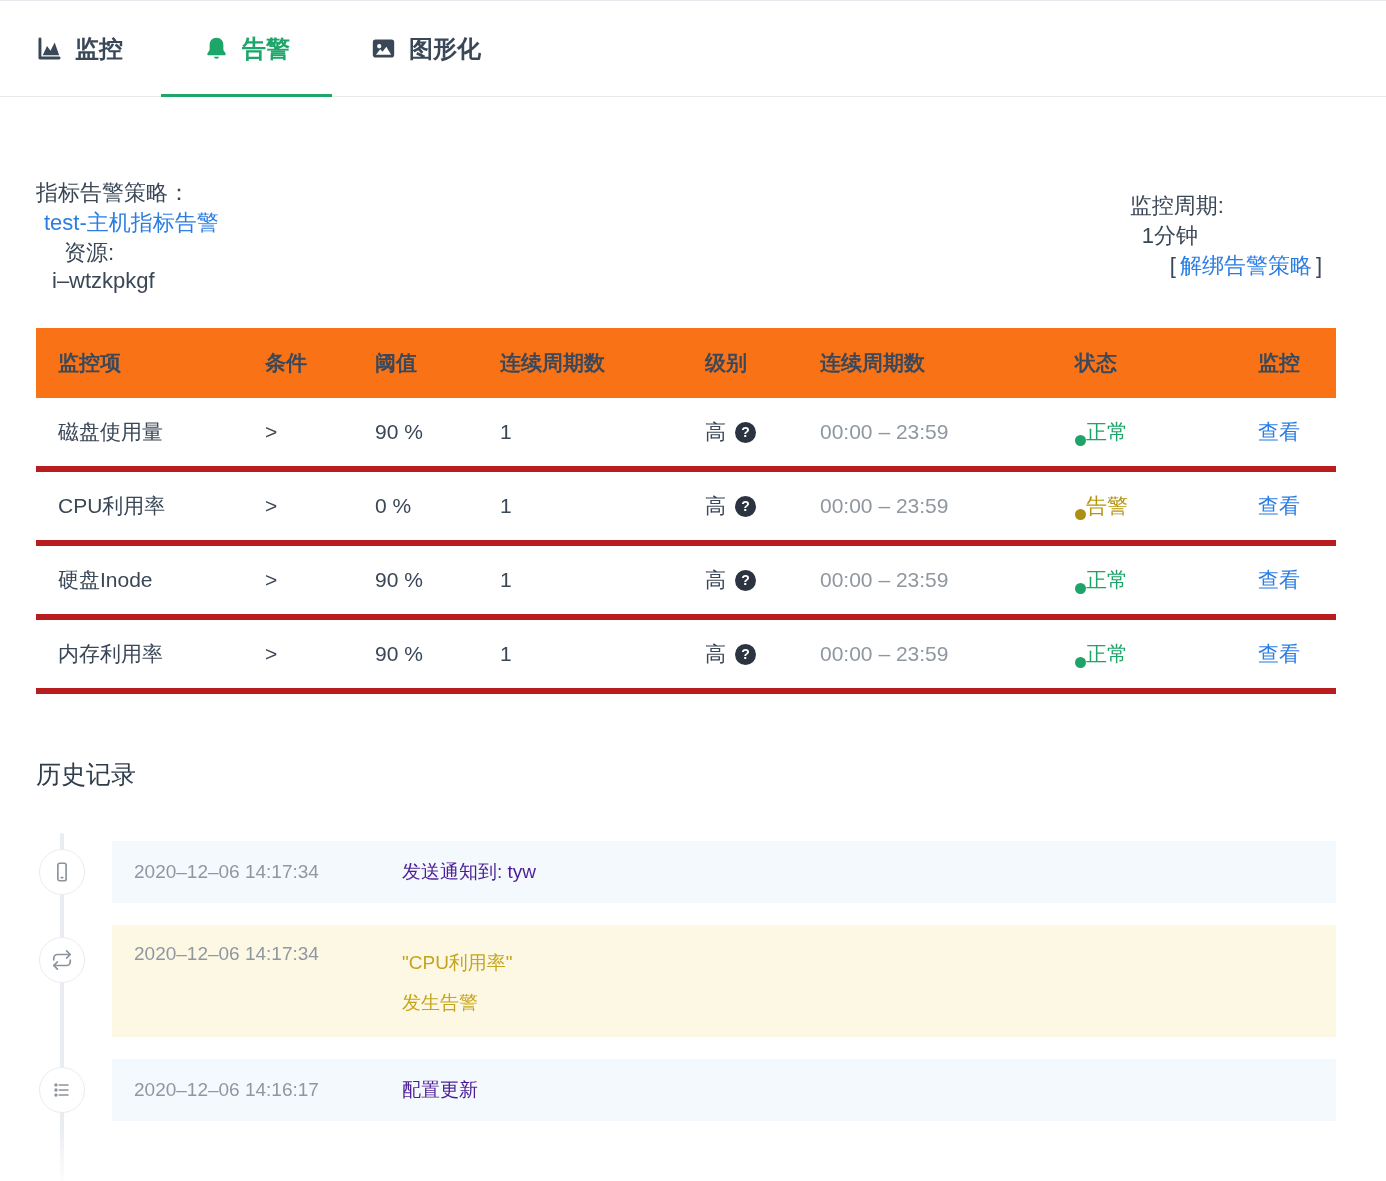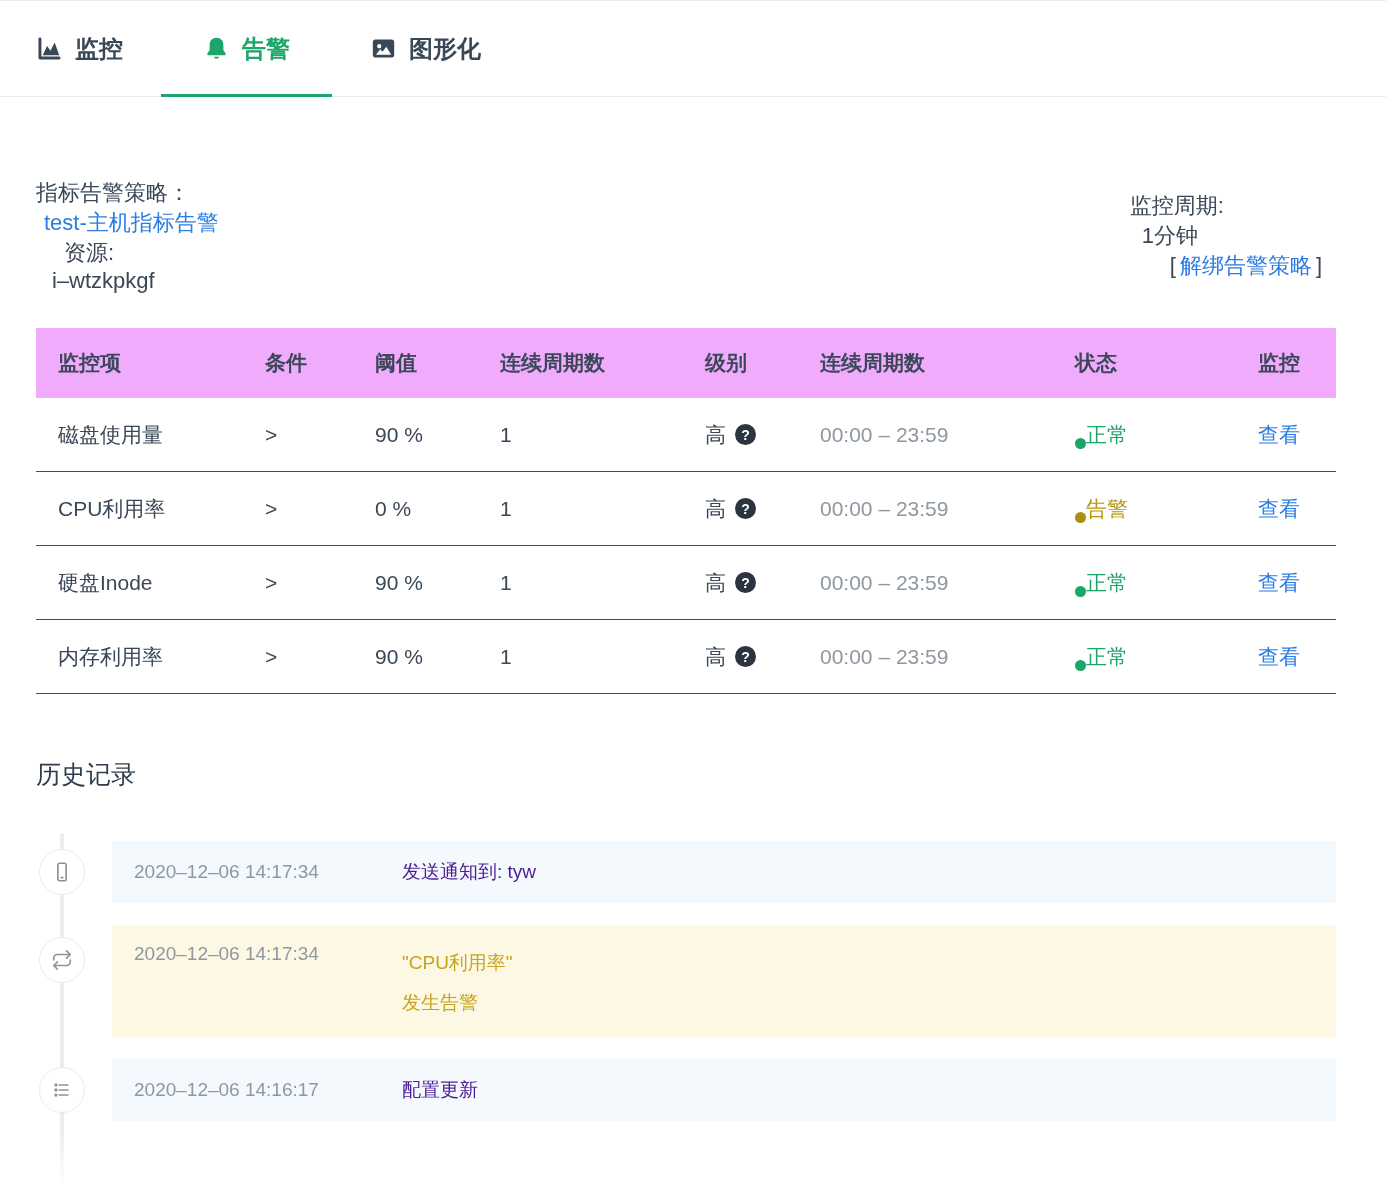--- a/index.html
+++ b/index.html
@@ -35,23 +35,23 @@
   .blue-link { color:#2b7de3; cursor:pointer; }
   .policy-name { margin-left:8px; }
   .res-label { margin-left:28px; }
   .res-value { margin-left:16px; }
   .period-value { margin-left:12px; }
   .unbind-wrap { margin-left:40px; display:flex; align-items:center; gap:4px; }
 
   
   .alert-table { width:1300px; margin:34px 36px 0; }
   .t-head, .t-row { display:grid; grid-template-columns:207px 110px 125px 205px 115px 255px 183px 1fr; align-items:center; }
-  .t-head { height:70px; background:#f0abfc; font-size:21px; font-weight:700; color:#3b4859; }
+  .t-head { height:70px; background:#f97316; font-size:21px; font-weight:700; color:#3b4859; }
   .t-head > div, .t-row > div { padding-left:22px; }
-  .t-row { height:74px; border-bottom:1px solid #b91c1c; font-size:21px; color:#3a4757; }
+  .t-row { height:74px; border-bottom:6px solid #b91c1c; font-size:21px; color:#3a4757; }
   .time-cell { color:#8f97a1; }
   .level-cell { display:flex; align-items:center; gap:9px; }
   .q-icon { width:21px; height:21px; border-radius:50%; background:#2b3440; color:#ffffff;
             font-size:14px; font-weight:700; display:flex; align-items:center; justify-content:center; cursor:pointer; }
   .status-cell { display:flex; align-items:flex-end; gap:0; }
   .dot { width:11px; height:11px; border-radius:50%; }
   .status-normal .dot { background:#1ca469; }
   .status-normal .status-text { color:#1ca469; }
   .status-alarm .dot { background:#ab8e12; }
   .status-alarm .status-text { color:#b5950c; }

